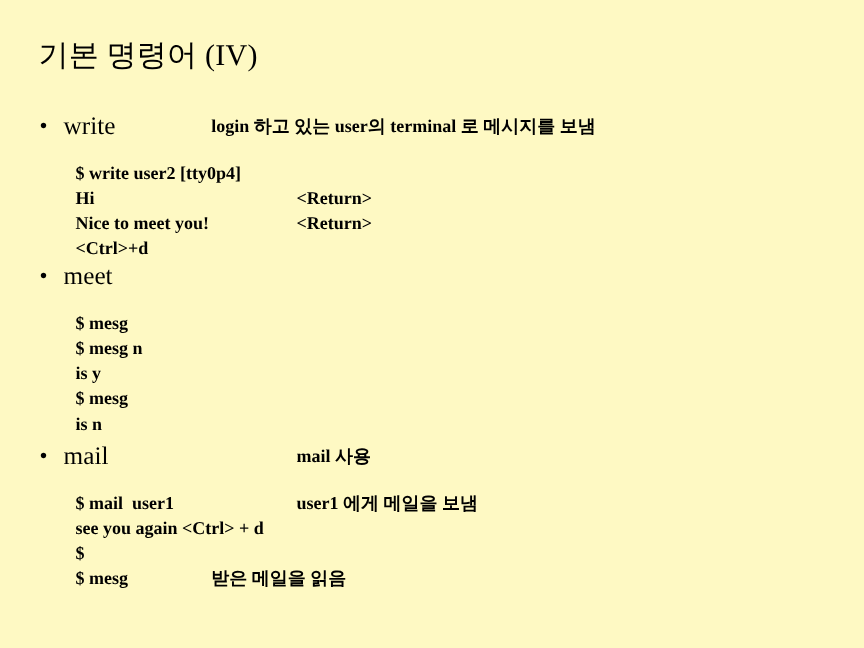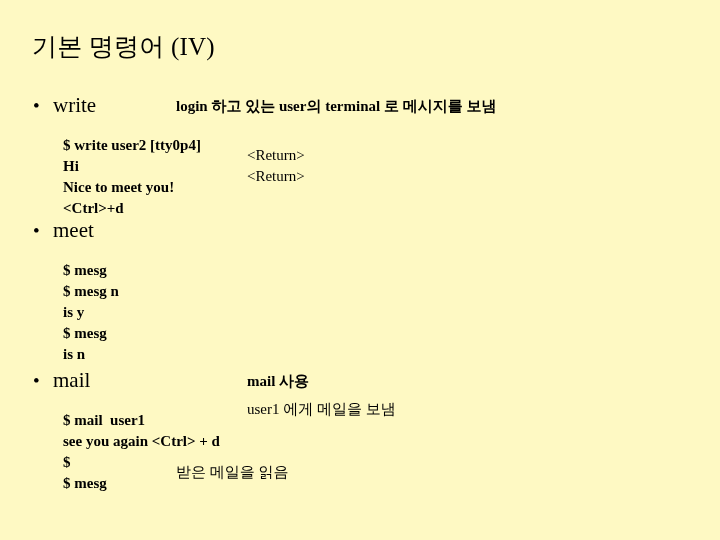--- a/index.html
+++ b/index.html
@@ -94,24 +94,24 @@
     left: 63px;
     top: 0;
     font-size: 15px;
     line-height: 21px;
     font-weight: 700;
     white-space: pre;
     margin-top: 12px;
   }
   .code-note {
     position: absolute;
-    top: 1px;
+    top: 12px;
     font-size: 15px;
     line-height: 21px;
-    font-weight: 400;
+    font-weight: 700;
     white-space: nowrap;
   }
   .code-note.col-a { left: 176px; text-align: right; }
   .code-note.col-b { left: 247px; }
 
   
   .gap-sm { height: 10px; }
   .gap-md { height: 14px; }
 </style>
 </head>

